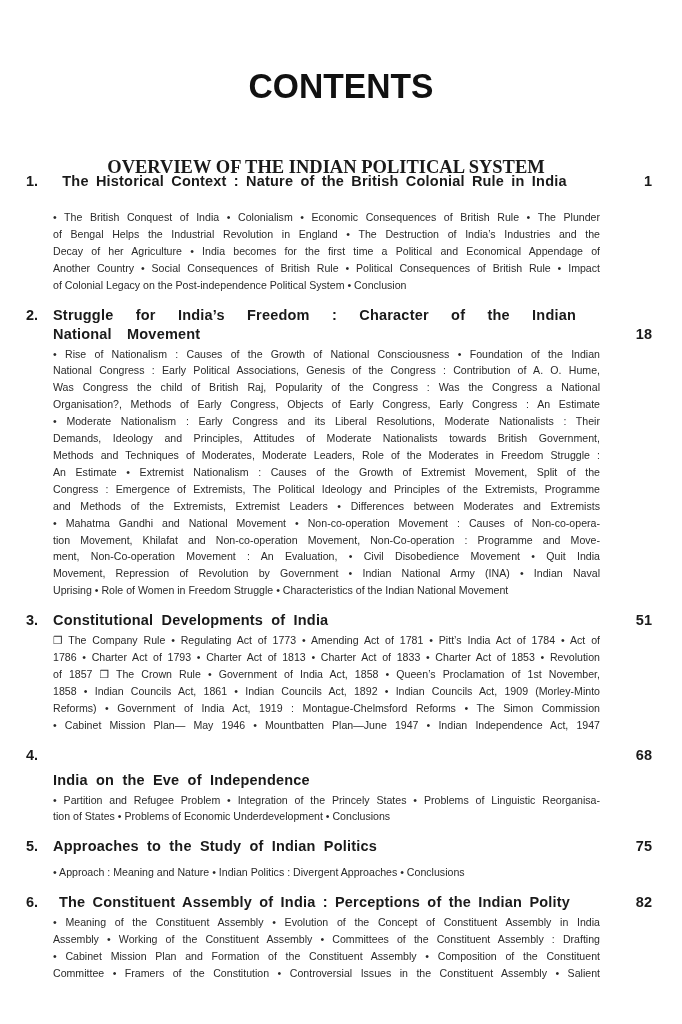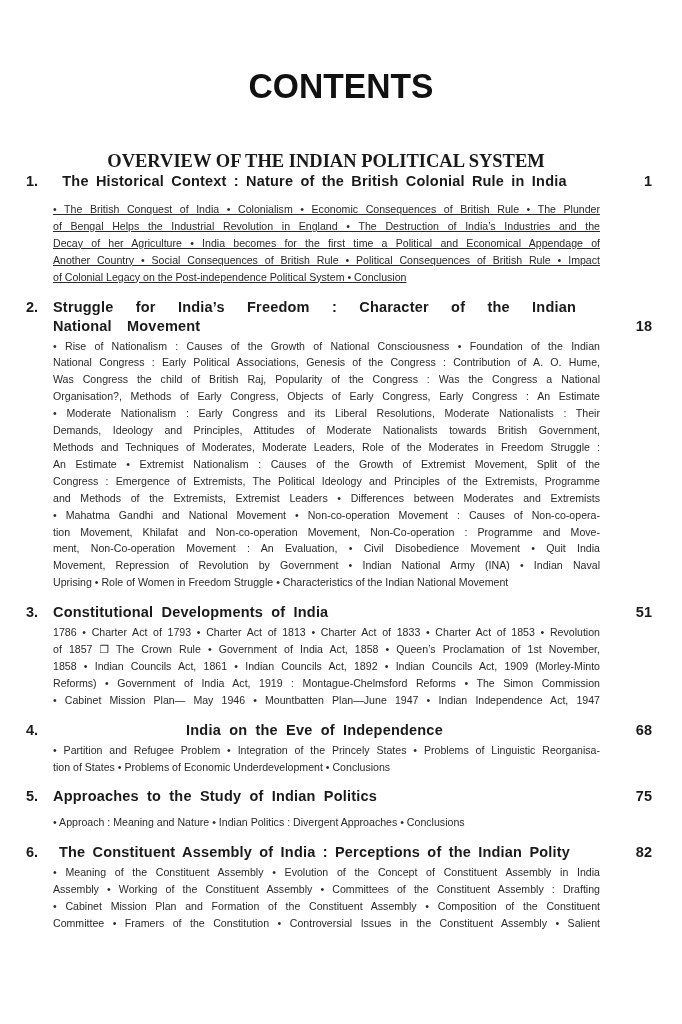--- a/index.html
+++ b/index.html
@@ -23,21 +23,21 @@
       text-align: center;
       font-family: "Liberation Sans", sans-serif;
       font-weight: bold;
       font-size: 35px;
       letter-spacing: 0px;
       color: #111;
       transform: scaleX(0.96);
     }
     .section-title {
       position: absolute;
-      top: 151px;
+      top: 157px;
       left: 0;
       width: 652px;
       text-align: center;
       font-family: "Liberation Serif", serif;
       font-weight: bold;
       font-size: 18.5px;
       color: #1a1a1a;
       padding-left: 0px;
     }
     .toc {
@@ -114,21 +114,21 @@
 <div class="section-title">OVERVIEW OF THE INDIAN POLITICAL SYSTEM</div>
 
 <div class="toc">
 
   <div class="entry">
     <div class="entry-head">
       <span class="entry-num">1.</span>
       <span class="entry-title" style="text-align:center;word-spacing:3px;">The Historical Context : Nature of the British Colonial Rule in India</span>
       <span class="entry-page">1</span>
     </div>
-    <div class="entry-body" style="margin-top:10px;text-decoration:underline;">
+    <div class="entry-body" style="margin-top:18px;">
       <span class="line">• The British Conquest of India • Colonialism • Economic Consequences of British Rule • The Plunder</span>
       <span class="line">of Bengal Helps the Industrial Revolution in England • The Destruction of India’s Industries and the</span>
       <span class="line">Decay of her Agriculture • India becomes for the first time a Political and Economical Appendage of</span>
       <span class="line">Another Country • Social Consequences of British Rule • Political Consequences of British Rule • Impact</span>
       <span class="line last">of Colonial Legacy on the Post-independence Political System • Conclusion</span>
     </div>
   </div>
 
   <div class="entry" style="margin-top:12px;">
     <div class="entry-head">
@@ -155,32 +155,33 @@
     </div>
   </div>
 
   <div class="entry" style="margin-top:12px;">
     <div class="entry-head">
       <span class="entry-num">3.</span>
       <span class="entry-title" style="text-align:left;word-spacing:4px;">Constitutional Developments of India</span>
       <span class="entry-page">51</span>
     </div>
     <div class="entry-body" style="margin-top:2px;">
+      <span class="line">❐ The Company Rule • Regulating Act of 1773 • Amending Act of 1781 • Pitt’s India Act of 1784 • Act of</span>
       <span class="line">1786 • Charter Act of 1793 • Charter Act of 1813 • Charter Act of 1833 • Charter Act of 1853 • Revolution</span>
       <span class="line">of 1857 ❐ The Crown Rule • Government of India Act, 1858 • Queen’s Proclamation of 1st November,</span>
       <span class="line">1858 • Indian Councils Act, 1861 • Indian Councils Act, 1892 • Indian Councils Act, 1909 (Morley-Minto</span>
       <span class="line">Reforms) • Government of India Act, 1919 : Montague-Chelmsford Reforms • The Simon Commission</span>
       <span class="line">• Cabinet Mission Plan— May 1946 • Mountbatten Plan—June 1947 • Indian Independence Act, 1947</span>
     </div>
   </div>
 
   <div class="entry" style="margin-top:12px;">
     <div class="entry-head">
       <span class="entry-num">4.</span>
-      <span class="entry-title" style="text-align:center;word-spacing:4px;">India on the Eve of Independence</span>
+      <span class="entry-title" style="text-align:left;word-spacing:4px;margin-top:25px;">India on the Eve of Independence</span>
       <span class="entry-page">68</span>
     </div>
     <div class="entry-body" style="margin-top:2px;">
       <span class="line">• Partition and Refugee Problem • Integration of the Princely States • Problems of Linguistic Reorganisa-</span>
       <span class="line last">tion of States • Problems of Economic Underdevelopment • Conclusions</span>
     </div>
   </div>
 
   <div class="entry" style="margin-top:12px;">
     <div class="entry-head">

